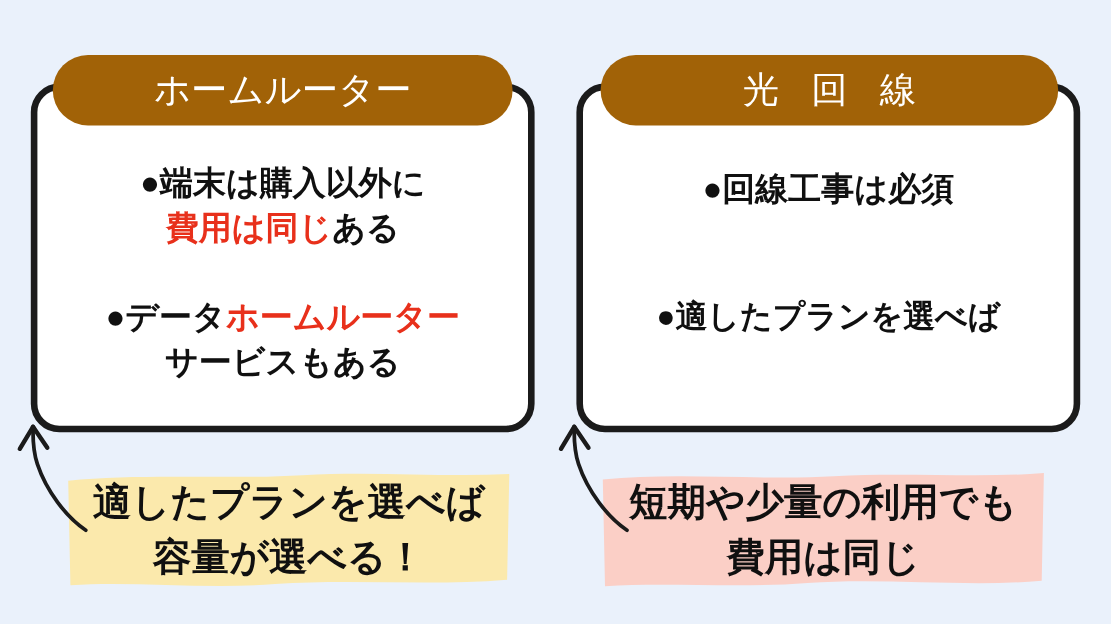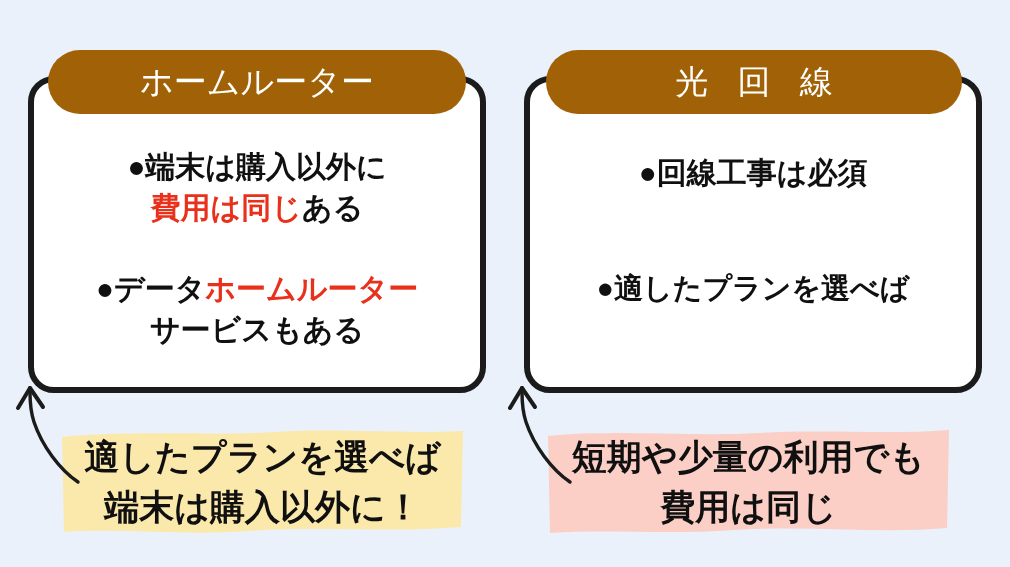--- a/index.html
+++ b/index.html
@@ -134,21 +134,21 @@
   <div class="body-block" id="r-b2">
     <span class="line"><span>●適したプランを選べば</span></span>
   </div>
 
   <div class="hl" id="hl-left">
     <svg width="405" height="108" viewBox="0 0 405 108">
       <path d="M2,9 C70,2 150,8 215,4 C280,0 340,6 403,3 L401,99 C330,105 260,98 190,103 C125,108 62,100 4,104 Z" fill="#fbe9ac"></path>
     </svg>
     <div class="hl-text">
       <span class="line">適したプランを選べば</span>
-      <span class="line">端末は購入以外に！</span>
+      <span class="line">容量が選べる！</span>
     </div>
   </div>
 
   <div class="hl" id="hl-right">
     <svg width="405" height="108" viewBox="0 0 405 108">
       <path d="M2,8 C68,1 148,9 212,5 C278,1 342,7 403,2 L401,100 C332,106 258,97 188,102 C124,107 60,101 4,105 Z" fill="#fbcfc6"></path>
     </svg>
     <div class="hl-text">
       <span class="line">短期や少量の利用でも</span>
       <span class="line">費用は同じ</span>

